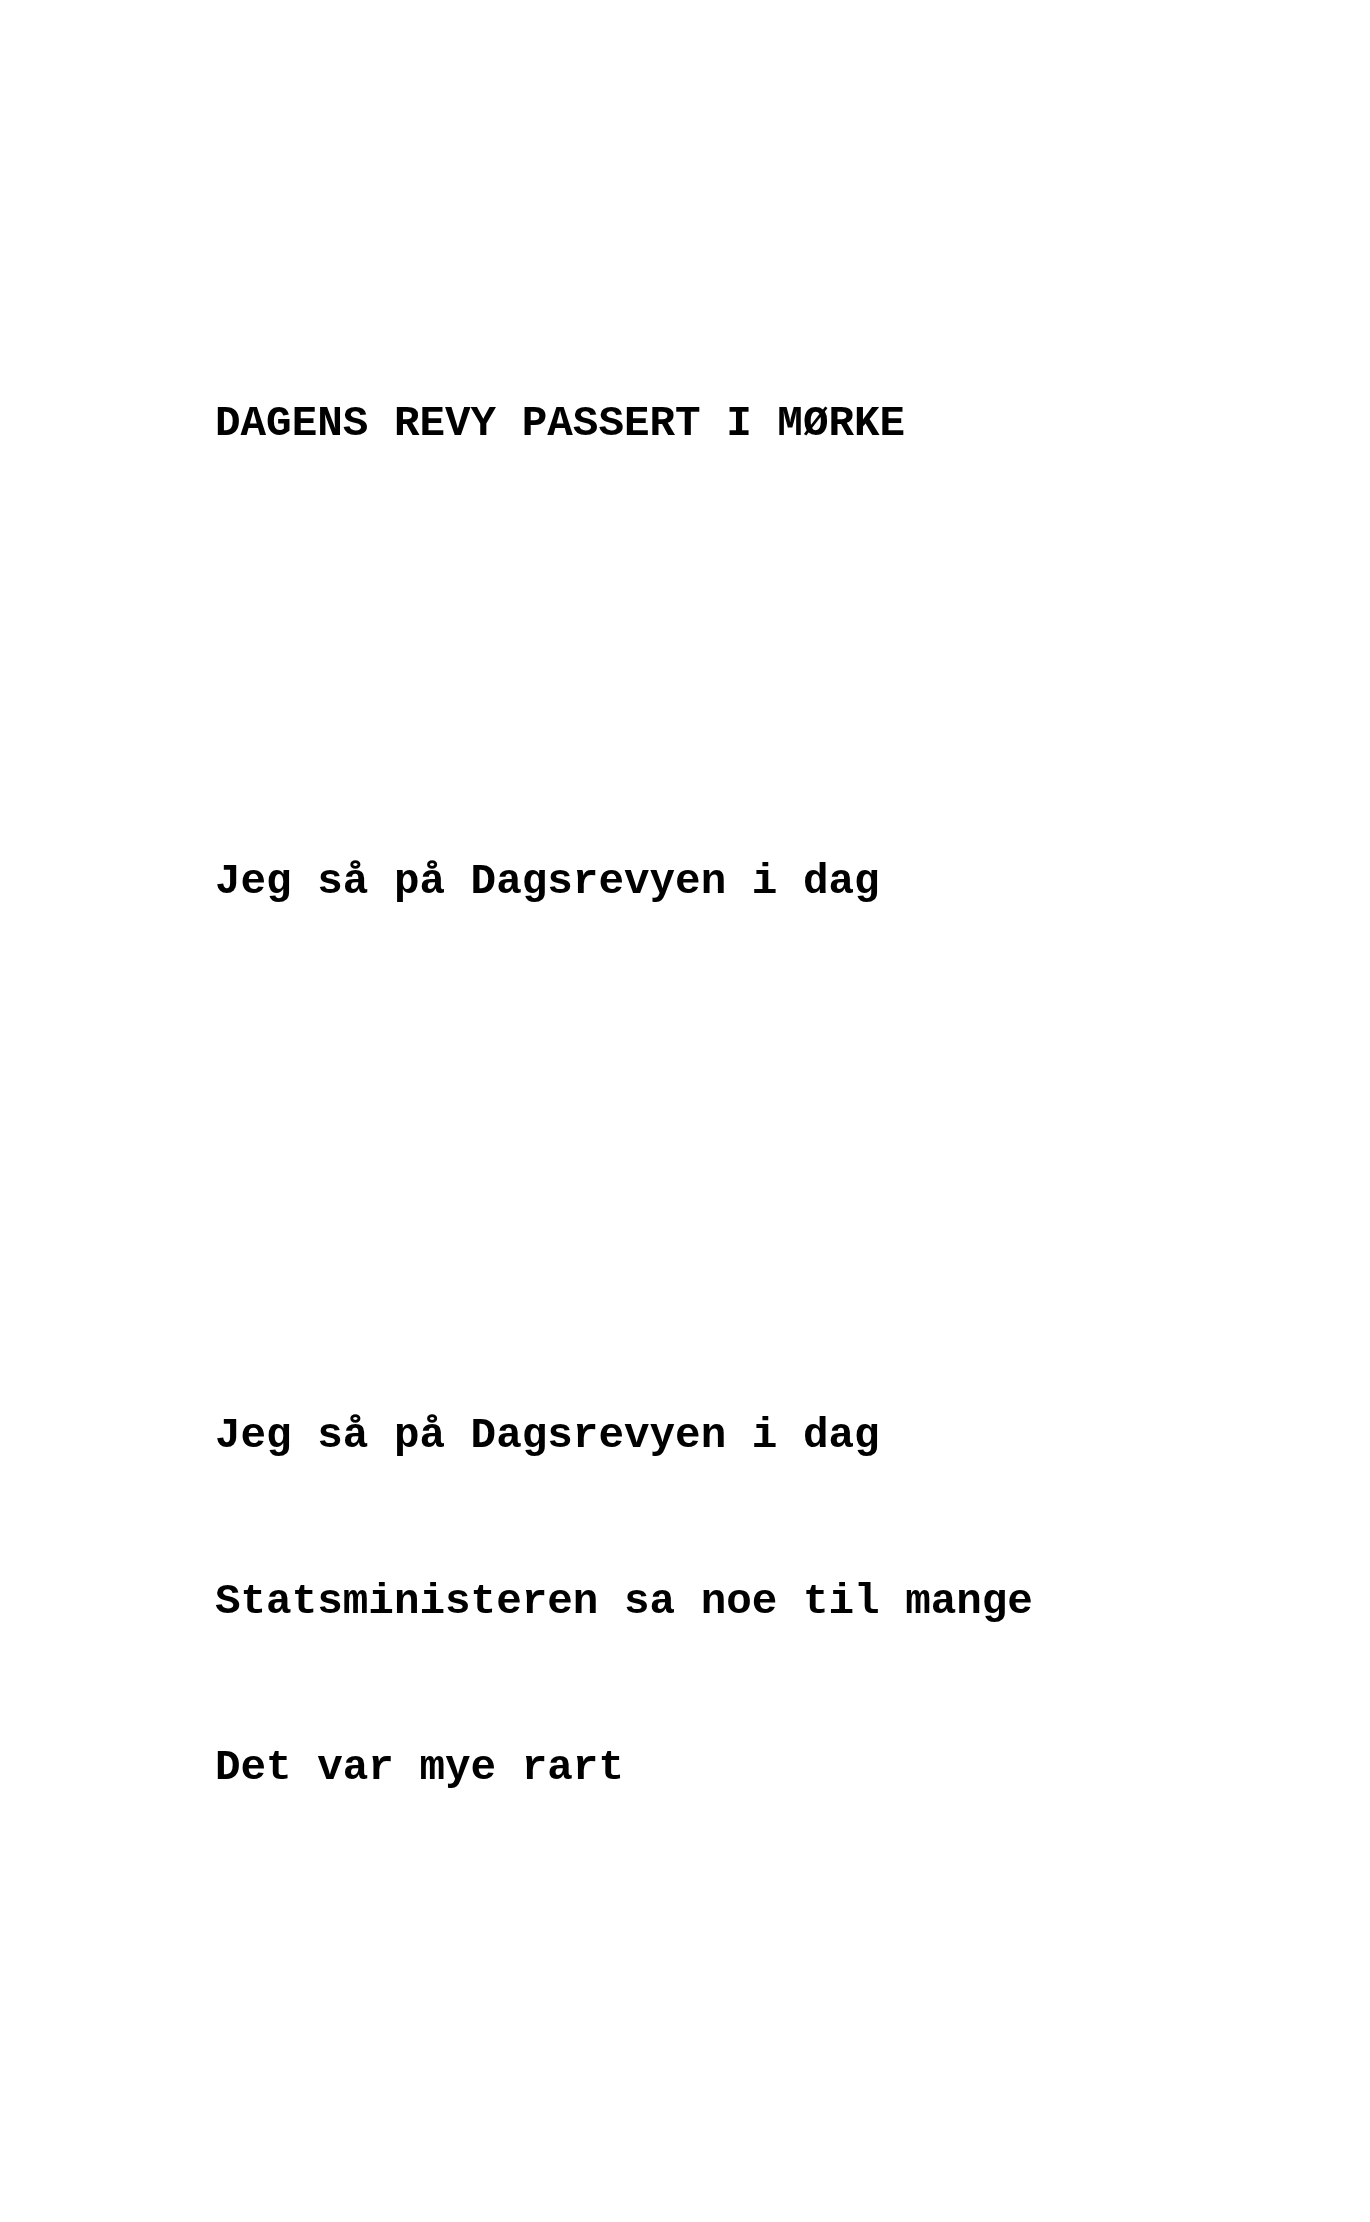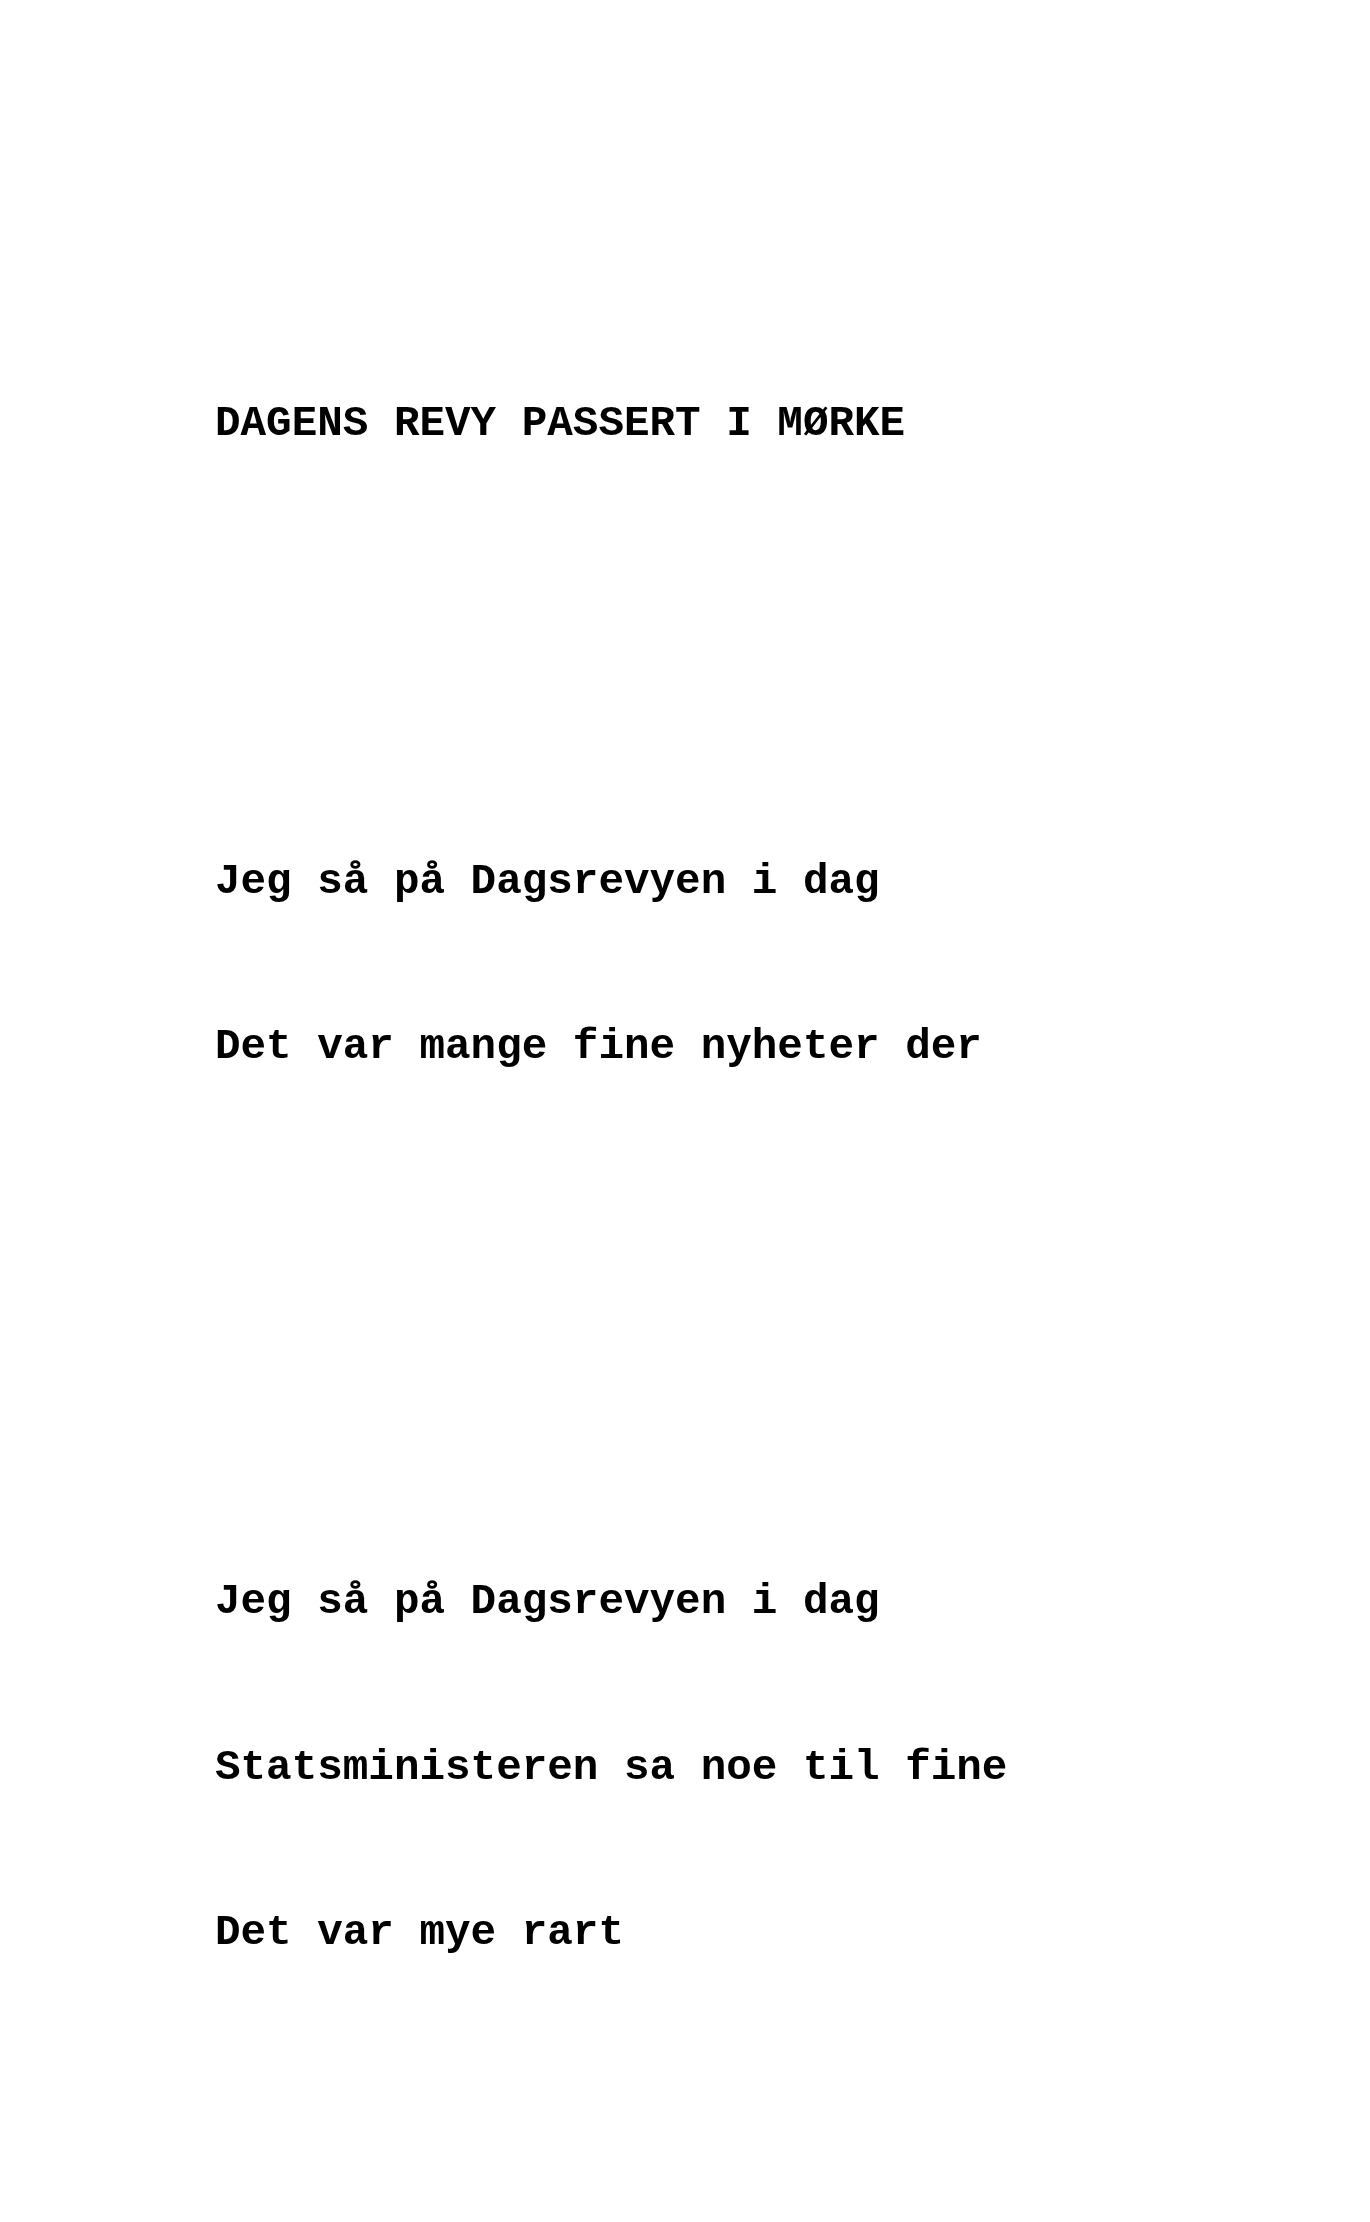--- a/index.html
+++ b/index.html
@@ -15,27 +15,26 @@
 </style>
 </head>
 <body>
 
 <div class="doc">
   <div class="line">DAGENS REVY PASSERT I MØRKE</div>
   <div class="blank"></div>
 
   <div>
     <div class="line">Jeg så på Dagsrevyen i dag</div>
-    <div class="line">Det var mange fine nyheter der</div>
   </div>
   <div class="blank"></div>
 
   <div>
     <div class="line">Jeg så på Dagsrevyen i dag</div>
-    <div class="line">Statsministeren sa noe til fine</div>
+    <div class="line">Statsministeren sa noe til mange</div>
     <div class="line">Det var mye rart</div>
   </div>
   <div class="blank"></div>
 
   
   
 
   
   
 

